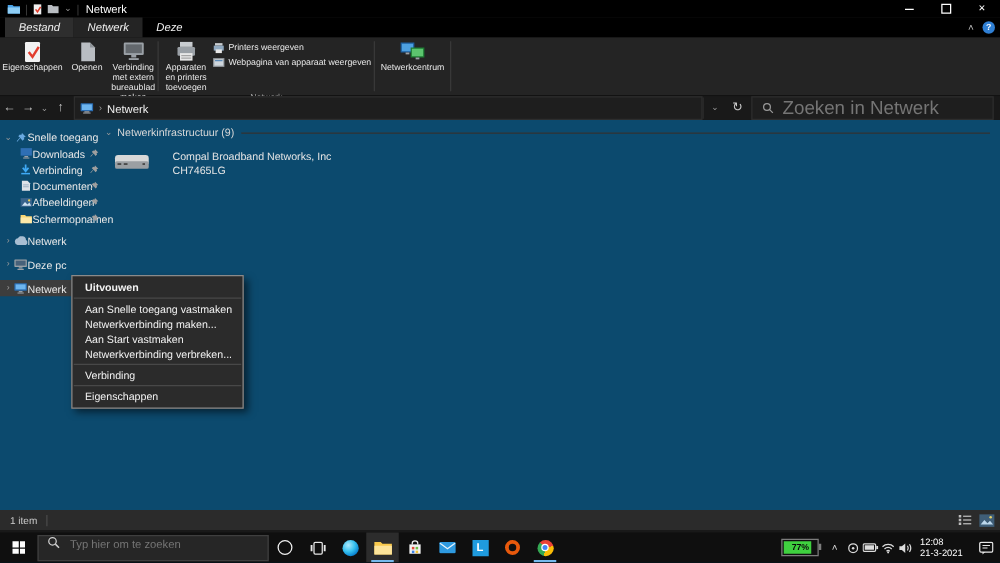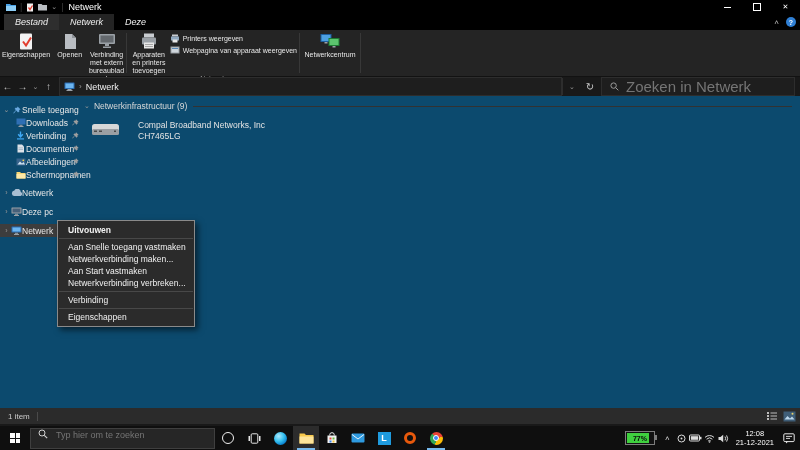--- a/index.html
+++ b/index.html
@@ -105,21 +105,21 @@
   .chrome-ball span{position:absolute;left:3.5px;top:3.5px;width:6px;height:6px;border-radius:50%;
                     background:#4285f4;border:1px solid #fff;box-sizing:border-box;}
   .tb-spacer{flex:1;}
   .battery-widget{width:28px;height:12px;border:1px solid #7c7c7c;background:#111;position:relative;margin-right:2px;}
   .battery-fill{position:absolute;left:1px;top:1px;bottom:1px;width:77%;background:#3fd03f;}
   .battery-label{position:absolute;inset:0;display:flex;align-items:center;justify-content:center;
                  font-size:7px;font-weight:bold;color:#0a0a0a;}
   .battery-nub{position:absolute;right:-3px;top:3px;width:2px;height:5px;background:#7c7c7c;}
   .tray-chev{color:#dcdcdc;font-size:8px;margin:0 5px 0 8px;}
   .tray-ic{width:14px;height:24px;display:flex;align-items:center;justify-content:center;}
-  .tb-clock{text-align:center;font-size:7.5px;line-height:1.25;color:#fff;margin:0 6px 0 5px;min-width:38px;}
+  .tb-clock{font-size:7.5px;line-height:1.25;color:#fff;margin:0 6px 0 5px;min-width:38px;}
   .tb-action{width:18px;height:24px;display:flex;align-items:center;justify-content:center;margin-right:2px;}
 </style>
 </head>
 <body>
 
 <div class="screen">
 
   <div class="titlebar">
     <div class="qat">
       <span>
@@ -577,21 +577,21 @@
         </svg>
     </span>
     <span class="tray-ic">
       <svg width="11" height="9">
           <path d="M0.5 3 h2 l2.7-2.3 v7.6 L2.5 6 h-2z" fill="#dcdcdc"></path>
           <path d="M7 2.6 a3.5 3.5 0 0 1 0 3.8 M8.6 1.4 a5.6 5.6 0 0 1 0 6.2" stroke="#dcdcdc" stroke-width="1" fill="none"></path>
         </svg>
     </span>
     <div class="tb-clock">
       <div>12:08</div>
-      <div>21-12-2021</div>
+      <div>21-3-2021</div>
     </div>
     <div class="tb-action">
       <span>
         <svg width="12" height="11">
             <rect x="0.8" y="0.8" width="10.4" height="7.8" rx="1" stroke="#e8e8e8" stroke-width="1" fill="none"></rect>
             <path d="M3 10.6 v-2 h2.2z" fill="#e8e8e8"></path>
             <line x1="3" y1="3.4" x2="9" y2="3.4" stroke="#e8e8e8" stroke-width="0.9"></line>
             <line x1="3" y1="5.4" x2="7" y2="5.4" stroke="#e8e8e8" stroke-width="0.9"></line>
           </svg>
       </span>

